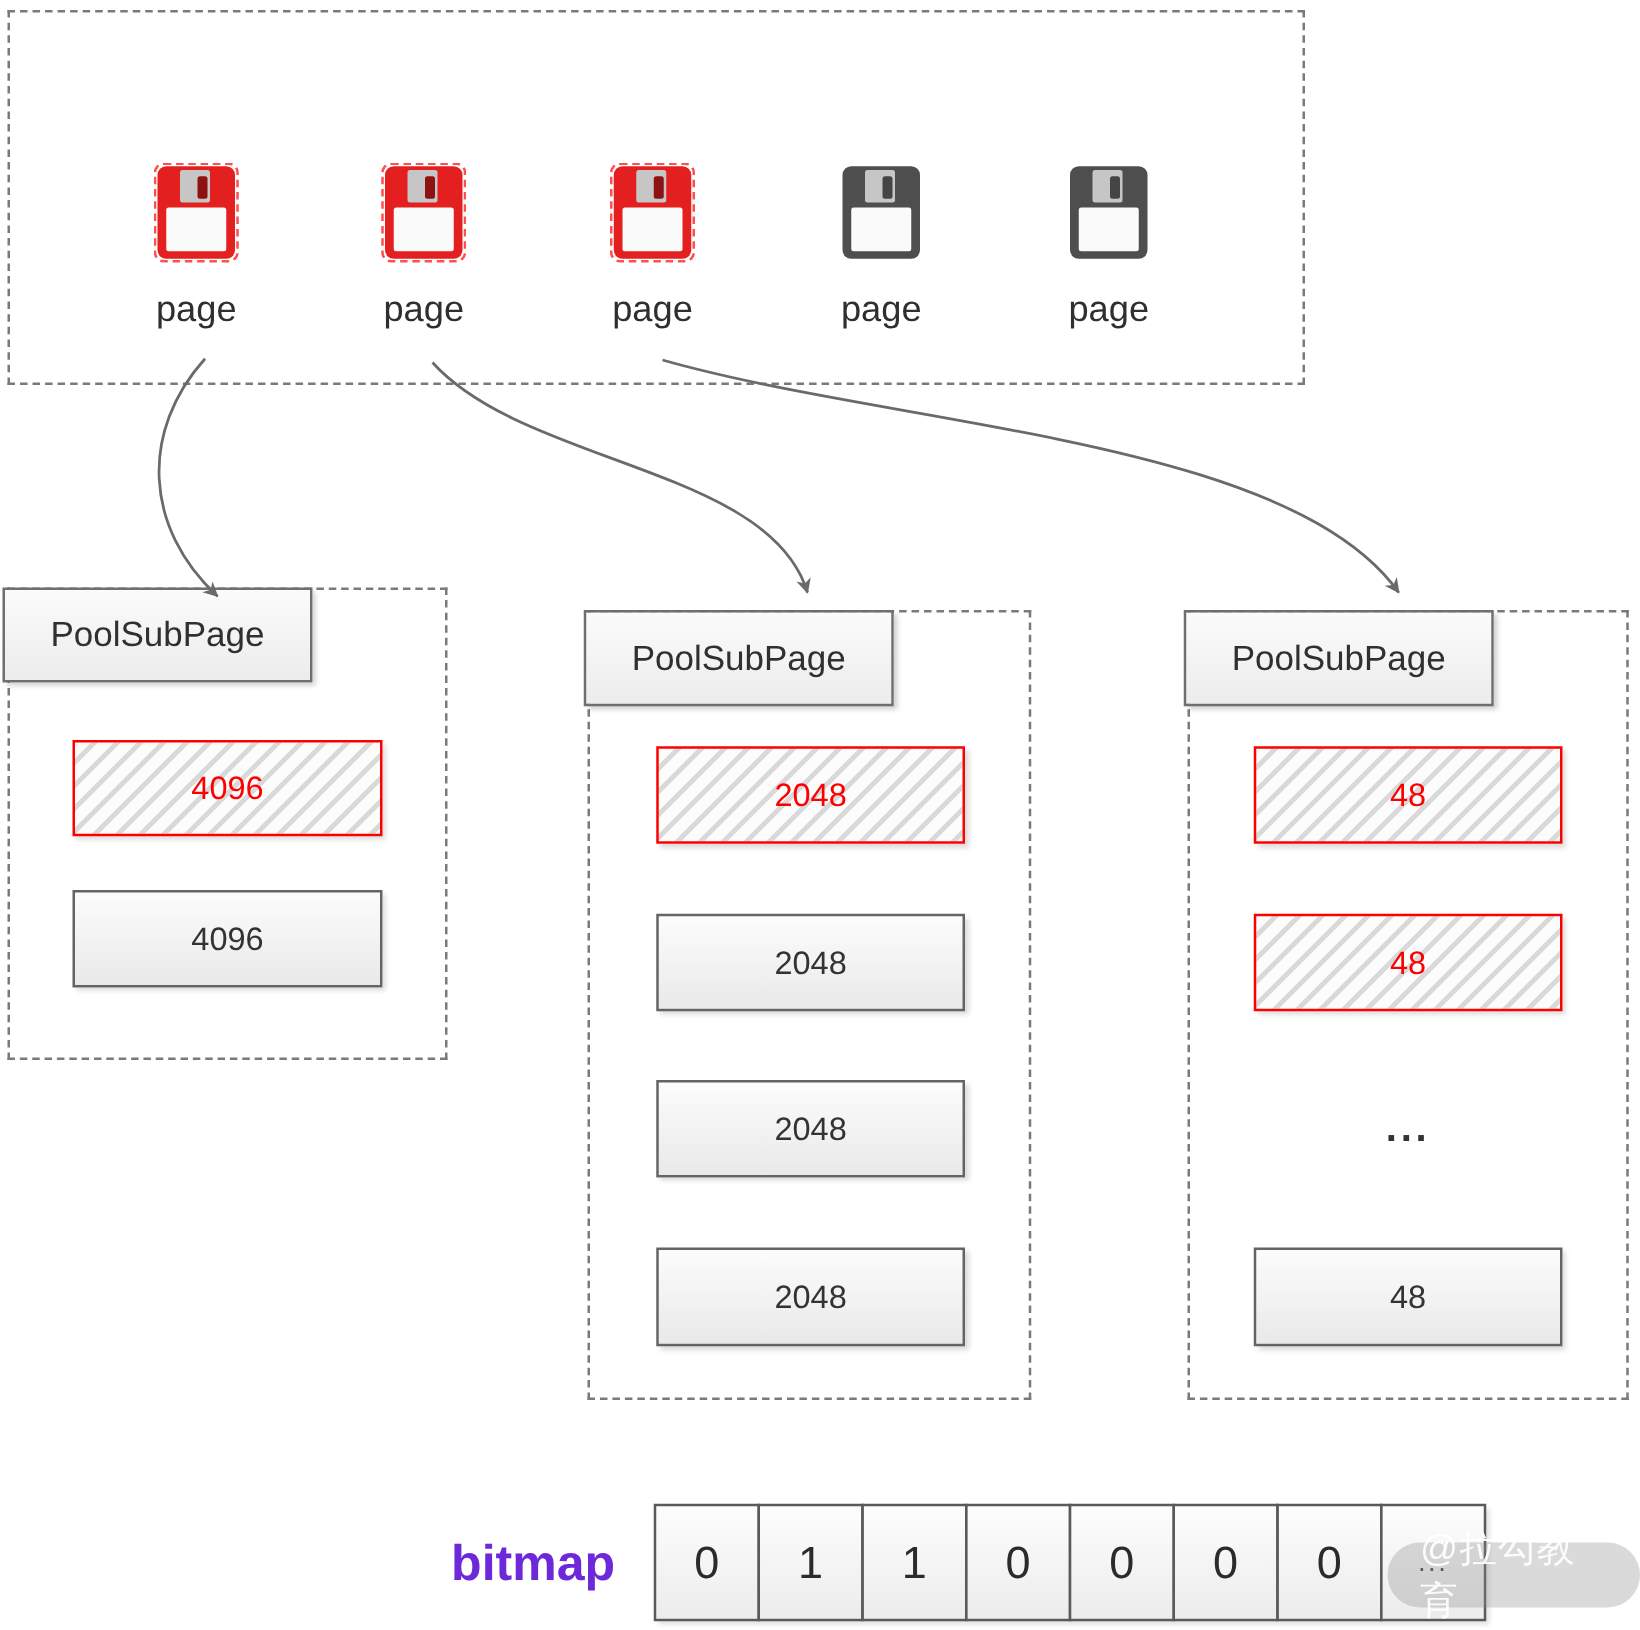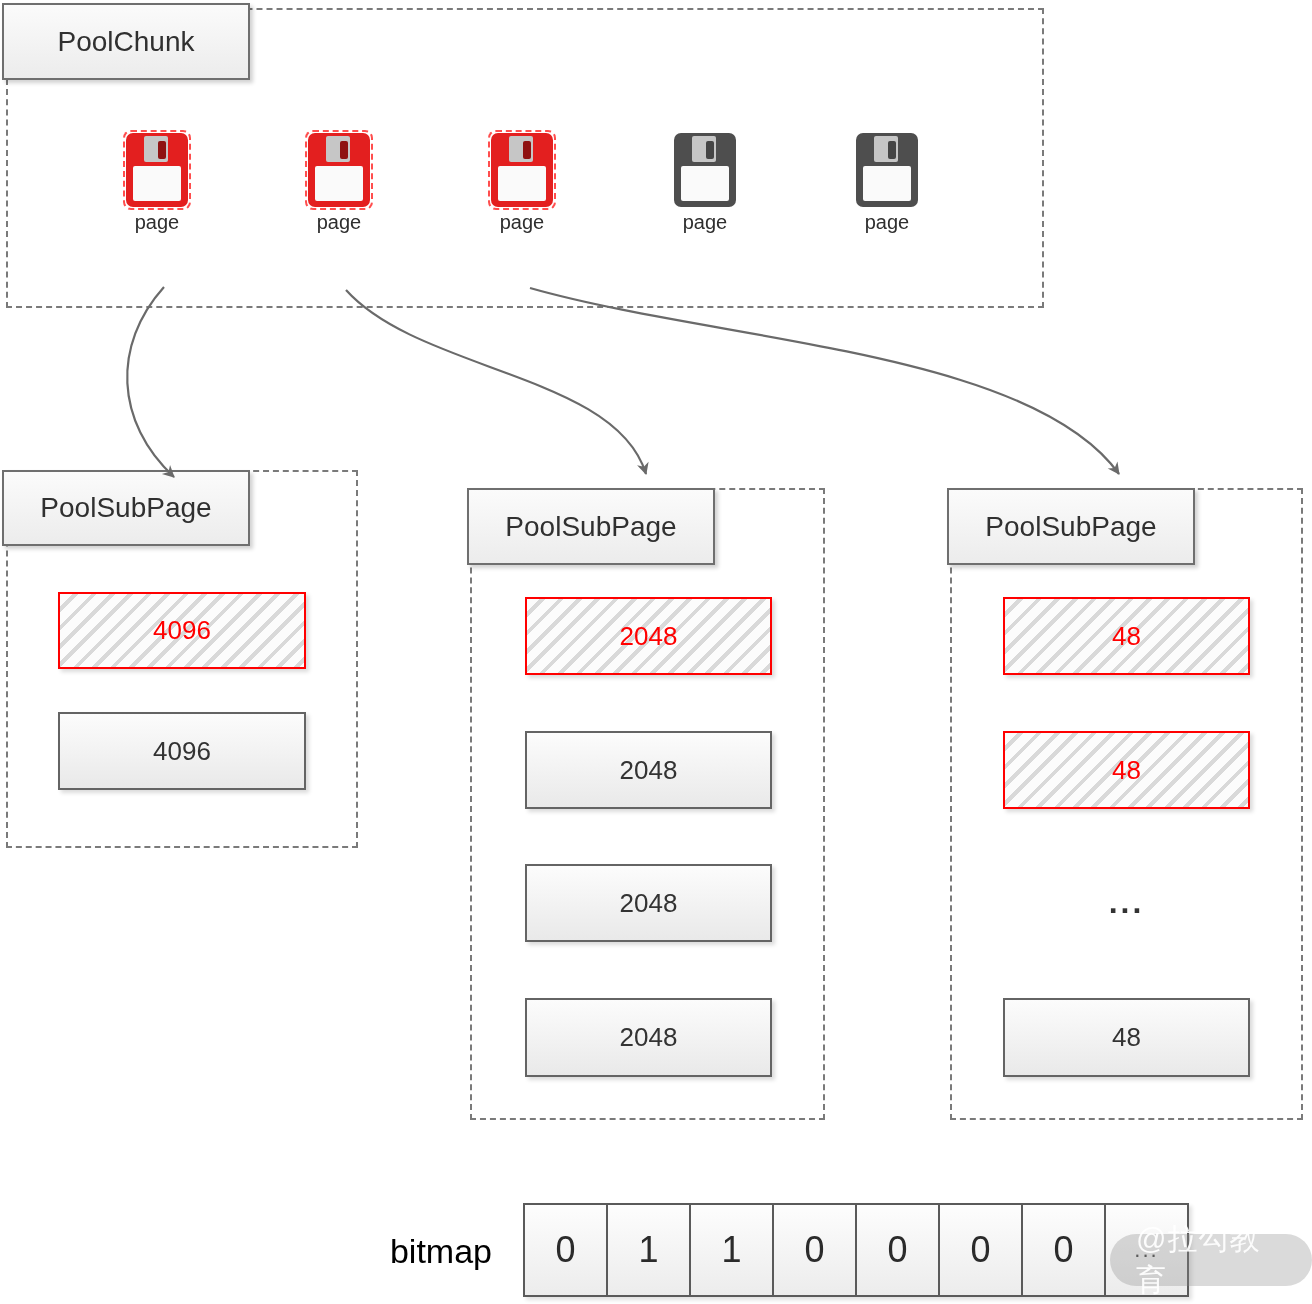--- a/index.html
+++ b/index.html
@@ -47,41 +47,41 @@
         #d9d9d9 9px, #d9d9d9 13px),
       #fcfcfc;
   }
   .ellipsis-row{
     position:absolute;z-index:2;display:flex;align-items:center;justify-content:center;
     font-size:32px;color:#333;letter-spacing:3px;font-weight:bold;
   }
 
   
   .page-item{position:absolute;top:133px;width:100px;text-align:center;z-index:2;}
-  .page-label{font-size:20px;color:#2f2f2f;}
+  .page-label{margin-top:20px;font-size:29px;color:#2f2f2f;}
   .floppy{position:relative;display:inline-block;width:62px;height:74px;}
   .floppy .fbody{position:absolute;left:0;top:0;right:0;bottom:0;border-radius:7px;background:var(--floppy-gray);}
   .floppy .shutter{position:absolute;top:3px;left:18px;width:24px;height:26px;background:#c6c6c6;border-radius:2px;}
   .floppy .slot{position:absolute;top:8px;left:32px;width:8px;height:18px;background:#454545;border-radius:2px;}
   .floppy .flabel{position:absolute;left:7px;right:7px;bottom:6px;height:35px;background:#fafafa;border-radius:2px;}
   .floppy .stripe{position:absolute;left:9px;right:9px;bottom:34px;height:5px;background:var(--floppy-stripe);border-radius:1px;}
   .floppy.red .fbody{background:var(--floppy-red);}
   .floppy.red .slot{background:#8f1212;}
   .floppy.red::after{content:"";position:absolute;left:-3px;top:-3px;right:-3px;bottom:-3px;border:2px dashed rgba(255,48,48,.85);border-radius:8px;}
 
   
   svg.arrows{position:absolute;left:0;top:0;z-index:5;pointer-events:none;}
   .arrow{fill:none;stroke:var(--arrow);stroke-width:2.2;}
   .arrow-head{fill:var(--arrow);}
 
   
   .bitmap-label{
     position:absolute;left:346px;top:1231px;width:146px;height:40px;z-index:2;
     display:flex;align-items:center;justify-content:flex-end;
-    font-size:34px;font-weight:400;color:#000000;
+    font-size:40px;font-weight:700;color:#6d28d9;
   }
   .bitmap-row{position:absolute;left:523px;top:1203px;display:flex;z-index:2;box-shadow:3px 3px 4px rgba(0,0,0,.12);}
   .bitmap-cell{
     width:85px;height:94px;border:2px solid #5a5a5a;margin-left:-2px;
     background:linear-gradient(180deg,#fdfdfd 0%,#ececec 100%);
     display:flex;align-items:center;justify-content:center;
     font-size:36px;color:#2b2b2b;
   }
   .bitmap-cell:first-child{margin-left:0;}
   .bitmap-cell.obscured{font-size:22px;letter-spacing:2px;color:#444;}
@@ -94,23 +94,20 @@
     display:flex;align-items:center;justify-content:center;
     font-size:30px;letter-spacing:1px;color:rgba(255,255,255,.92);
   }
 </style>
 </head>
 <body>
 
 <div class="canvas">
 
   <div class="dashed" style="left:6px;top:8px;width:1038px;height:300px;"></div>
-  <div class="titlebox" style="left:2px;top:3px;width:248px;height:77px;">
-    <span>PoolChunk</span>
-  </div>
 
   <div class="page-item" style="left:107px;">
     <span class="floppy red"><span class="fbody"></span><span class="shutter"></span><span class="slot"></span><span class="stripe"></span><span class="flabel"></span></span>
     <div class="page-label">page</div>
   </div>
   <div class="page-item" style="left:289px;">
     <span class="floppy red"><span class="fbody"></span><span class="shutter"></span><span class="slot"></span><span class="stripe"></span><span class="flabel"></span></span>
     <div class="page-label">page</div>
   </div>
   <div class="page-item" style="left:472px;">

